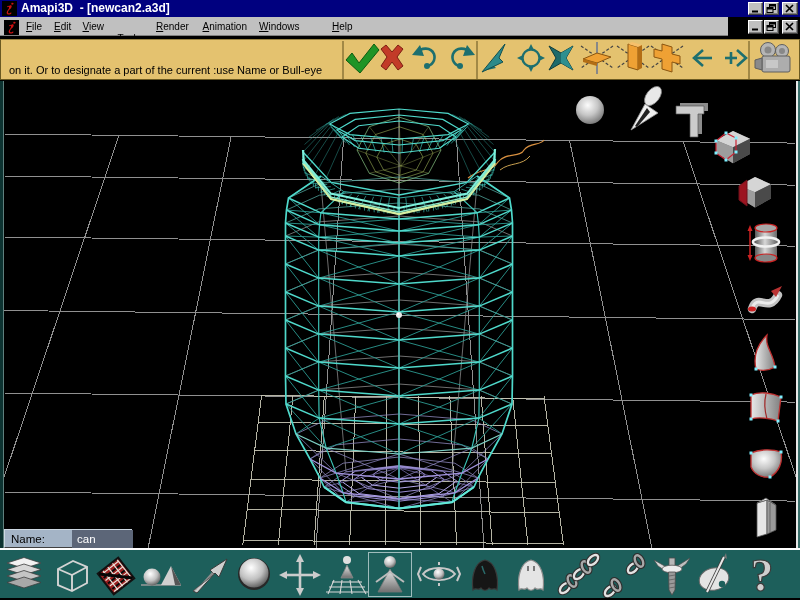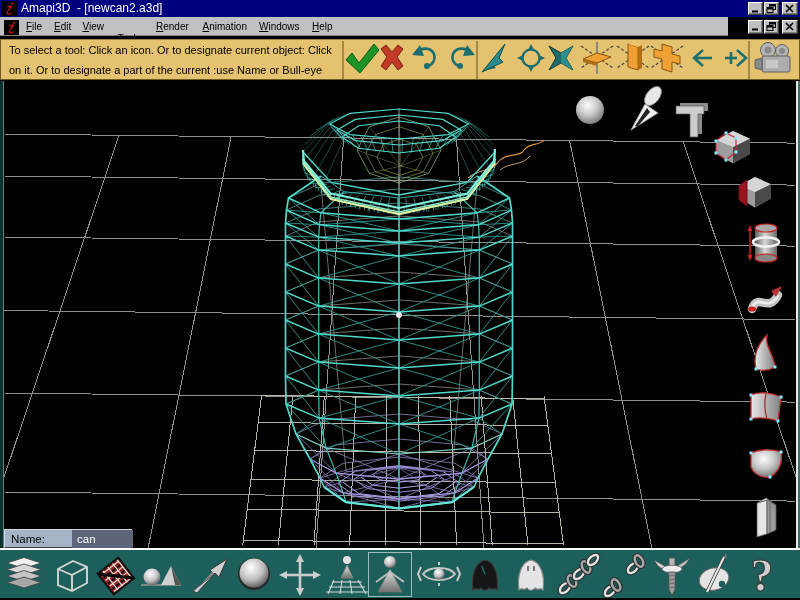--- a/index.html
+++ b/index.html
@@ -1,16 +1,16 @@
 <!DOCTYPE html>
 <html><head><meta charset="utf-8"><style>
 *{margin:0;padding:0;box-sizing:border-box}
 body{width:800px;height:600px;position:relative;background:#000;font-family:"Liberation Sans",sans-serif;overflow:hidden}
 .abs{position:absolute}
-#title{left:0;top:0;width:800px;height:17px;background:#00007f;color:#fff;font-weight:normal;font-size:12px}
+#title{left:0;top:0;width:800px;height:17px;background:#00007f;color:#fff;font-weight:bold;font-size:12px}
 #menubar{left:0;top:17px;width:728px;height:19px;background:#c0c0c0;color:#000;font-size:10px;border-bottom:1px solid #808080}
 #msg{left:0;top:39px;width:800px;height:41px;background:#e4c26f;border:1px solid #6b5a22;border-top:1px solid #9a8340}
 #msg .t{position:absolute;left:8px;color:#000;font-size:11px;white-space:nowrap}
 .wbtn{background:#c0c0c0;border-top:1px solid #fff;border-left:1px solid #fff;border-right:1.5px solid #404040;border-bottom:1.5px solid #404040;box-shadow:inset -1px -1px 0 #808080}
 #namebar{left:4px;top:529px;width:128px;height:19px;background:#a4b4c6;border-top:1px solid #cdd8e2;border-left:1px solid #cdd8e2;border-bottom:1px solid #404040}
 #namebar .lbl{position:absolute;left:6px;top:3px;font-size:11.5px;color:#000}
 #namebar .val{position:absolute;left:67px;top:0;width:61px;height:18px;background:#5c6678;color:#fff;font-size:11.5px;padding:3px 4px 0 5px}
 #bottom{left:0;top:548px;width:800px;height:50px;background:#1d5f5b;border-top:2px solid #fff}
 #bottomblack{left:0;top:598px;width:800px;height:2px;background:#000}
 #vleft{left:0;top:81px;width:4px;height:467px;background:#0d3331;border-right:1px solid #5f807d}
@@ -44,21 +44,21 @@
     </svg>
   </div>
 <div class="abs" id="menubar">
     <span class="abs" style="left:26px;top:4px"><u>F</u>ile</span>
     <span class="abs" style="left:54px;top:4px"><u>E</u>dit</span>
     <span class="abs" style="left:82.5px;top:4px"><u>V</u>iew</span>
     <span class="abs" style="left:117.5px;top:16px"><u>T</u>ools</span>
     <span class="abs" style="left:156px;top:4px"><u>R</u>ender</span>
     <span class="abs" style="left:202.5px;top:4px"><u>A</u>nimation</span>
     <span class="abs" style="left:259px;top:4px"><u>W</u>indows</span>
-    <span class="abs" style="left:312px;top:4px"><u>H</u>elp</span>
+    <span class="abs" style="left:332px;top:4px"><u>H</u>elp</span>
   </div>
 <svg class="abs" style="left:4px;top:20px" width="15" height="15" viewBox="0 0 16 16">
     <rect width="16" height="16" fill="#000"></rect>
     <path d="M10,2 C12,1.5 13,2.5 12,3.5 C11,4.3 9.5,4 10,2 Z" fill="#cc1111"></path>
     <path d="M8,5 C10,4 11,5 10,7 C9,9 7,9.5 6.5,11.5 C6,13.5 8,13.5 9,12.5 C10,12 10.5,13 9.5,13.8 C7.5,15 4.5,14.5 5,12 C5.5,10 7.5,9 7.5,7 C7.5,6 7,6 6.5,6.5 C5.5,7 5,6 6,5.3 Z" fill="#cc1111"></path>
   </svg>
 <div class="abs wbtn" style="left:748px;top:20px;width:15px;height:14px">
     <svg width="11" height="10" style="position:absolute;left:1px;top:1px">
       <rect x="2" y="6.5" width="6" height="2" fill="#000"></rect>
     </svg>
@@ -71,21 +71,20 @@
       <rect x="1" y="3.5" width="6" height="2" fill="#000"></rect>
     </svg>
   </div>
 <div class="abs wbtn" style="left:782px;top:20px;width:16px;height:14px">
     <svg width="12" height="10" style="position:absolute;left:1px;top:1px">
       <path d="M2,1 L9,8 M9,1 L2,8" stroke="#000" stroke-width="1.7"></path>
     </svg>
   </div>
 <div class="abs" style="left:0;top:36px;width:800px;height:3px;background:#000"></div>
 <div class="abs" id="msg">
-<div class="t" style="top:4px">To select a tool: Click an icon. Or to designate current object: Click</div>
 <div class="t" style="top:24px">on it. Or to designate a part of the current :use Name or Bull-eye</div>
 </div>
 <svg class="abs" style="left:0;top:40px" width="800" height="40" viewBox="0 40 800 40">
     <line x1="343" y1="41" x2="343" y2="79" stroke="#8d7638" stroke-width="1.5"></line>
     <line x1="477" y1="41" x2="477" y2="79" stroke="#8d7638" stroke-width="1.5"></line>
     <line x1="749" y1="41" x2="749" y2="79" stroke="#8d7638" stroke-width="1.5"></line>
     <path d="M346,60 L352,53 L359,63 L374,44 L379,50 L360,73 Z" fill="#1f9426" stroke="#0c5c10" stroke-width="1"></path>
     <g stroke="#7c1d12" stroke-width="1" fill="#c23b28">
       <path d="M381,49 L386,45 L392,52 L398,45 L403,49 L397,57 L403,66 L398,70 L392,62 L386,70 L381,66 L387,57 Z"></path>
     </g>

